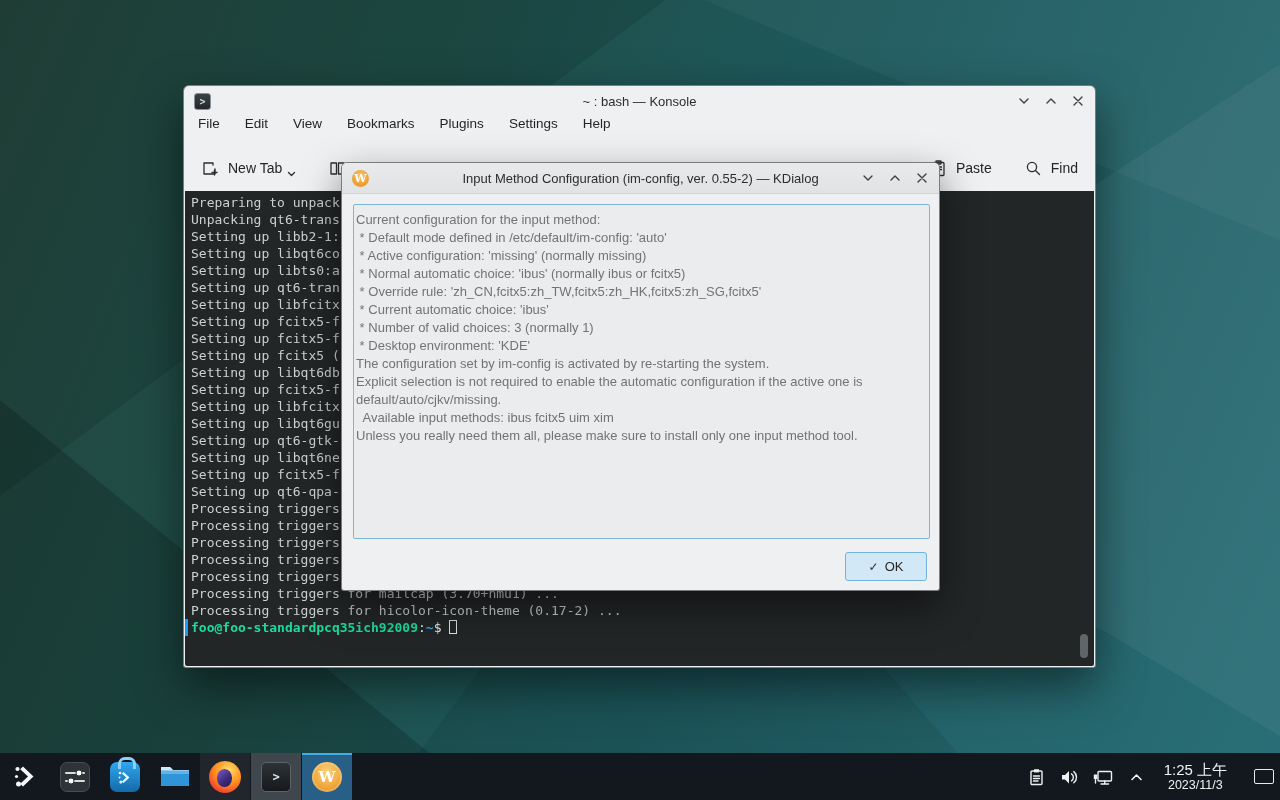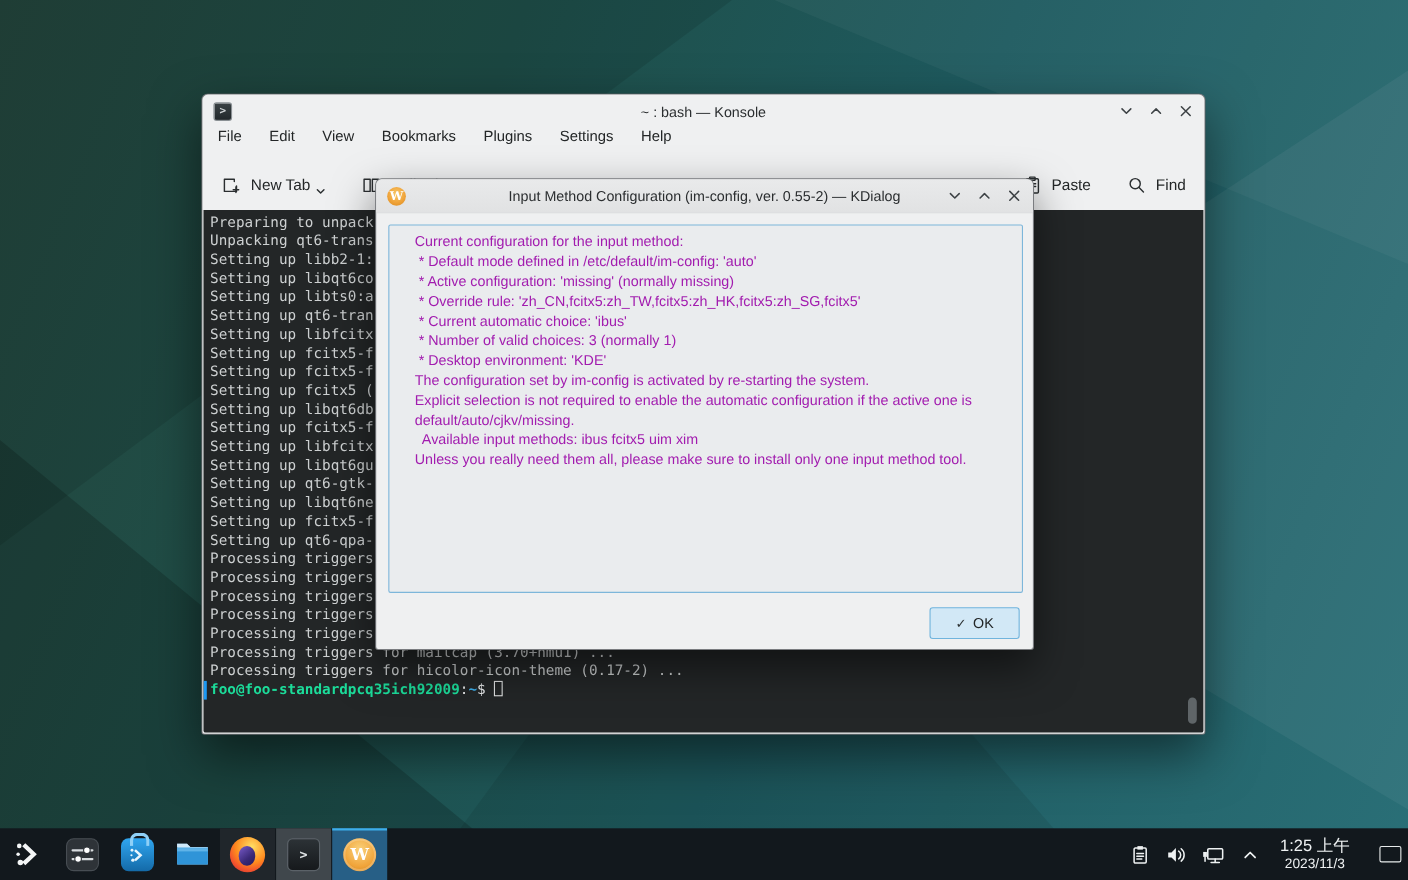--- a/index.html
+++ b/index.html
@@ -57,22 +57,22 @@
 
   
   .kdialog{left:341px;top:162px;width:599px;height:429px;box-shadow:0 16px 38px rgba(0,0,0,.5);z-index:10;}
   .kdialog .titlebar{background:linear-gradient(#e9eaeb,#e1e2e3);border-bottom:1px solid #d2d4d5;
     border-radius:5px 5px 0 0;}
   .w-badge{width:17px;height:17px;border-radius:50%;
     background:radial-gradient(circle at 50% 38%,#f8cb6e 0%,#f0a43a 55%,#d9881c 100%);
     color:#fff;font-weight:bold;font-size:11px;line-height:17px;text-align:center;
     font-family:"DejaVu Serif",serif;}
   .msg-frame{position:absolute;left:11px;top:41px;width:577px;height:335px;box-sizing:border-box;
-    background:#eaecee;border:1px solid #7db6da;border-radius:2px;padding:6px 23px;
-    font-size:13px;line-height:18px;color:#a21caf;overflow:hidden;}
+    background:#eaecee;border:1px solid #7db6da;border-radius:2px;padding:6px 2px;
+    font-size:13px;line-height:18px;color:#737373;overflow:hidden;}
   .msg-line{white-space:pre;}
   .ok-btn{position:absolute;right:12px;top:389px;width:82px;height:29px;
     background:#d2e8f6;border:1px solid #70b4dd;border-radius:3px;font-size:13px;color:#232627;
     display:flex;align-items:center;justify-content:center;gap:6px;font-family:inherit;cursor:default;}
   .ok-check{font-size:12px;color:#2f3436;}
 
   
   .taskbar{position:absolute;left:0;right:0;bottom:0;height:47px;background:#12181d;
     display:flex;align-items:center;z-index:50;}
   .panel-btn{width:50px;height:47px;display:flex;align-items:center;justify-content:center;}
@@ -237,20 +237,21 @@
           <svg width="12" height="12" viewBox="0 0 12 12">
             <path d="M2 2 L10 10 M10 2 L2 10"></path>
           </svg>
         </button>
     </span>
   </div>
   <div class="msg-frame">
       <div class="msg-line">Current configuration for the input method:</div>
       <div class="msg-line"> * Default mode defined in /etc/default/im-config: 'auto'</div>
       <div class="msg-line"> * Active configuration: 'missing' (normally missing)</div>
+      <div class="msg-line"> * Normal automatic choice: 'ibus' (normally ibus or fcitx5)</div>
       <div class="msg-line"> * Override rule: 'zh_CN,fcitx5:zh_TW,fcitx5:zh_HK,fcitx5:zh_SG,fcitx5'</div>
       <div class="msg-line"> * Current automatic choice: 'ibus'</div>
       <div class="msg-line"> * Number of valid choices: 3 (normally 1)</div>
       <div class="msg-line"> * Desktop environment: 'KDE'</div>
       <div class="msg-line">The configuration set by im-config is activated by re-starting the system.</div>
       <div class="msg-line">Explicit selection is not required to enable the automatic configuration if the active one is</div>
       <div class="msg-line">default/auto/cjkv/missing.</div>
       <div class="msg-line">  Available input methods: ibus fcitx5 uim xim</div>
       <div class="msg-line">Unless you really need them all, please make sure to install only one input method tool.</div>
     </div>

